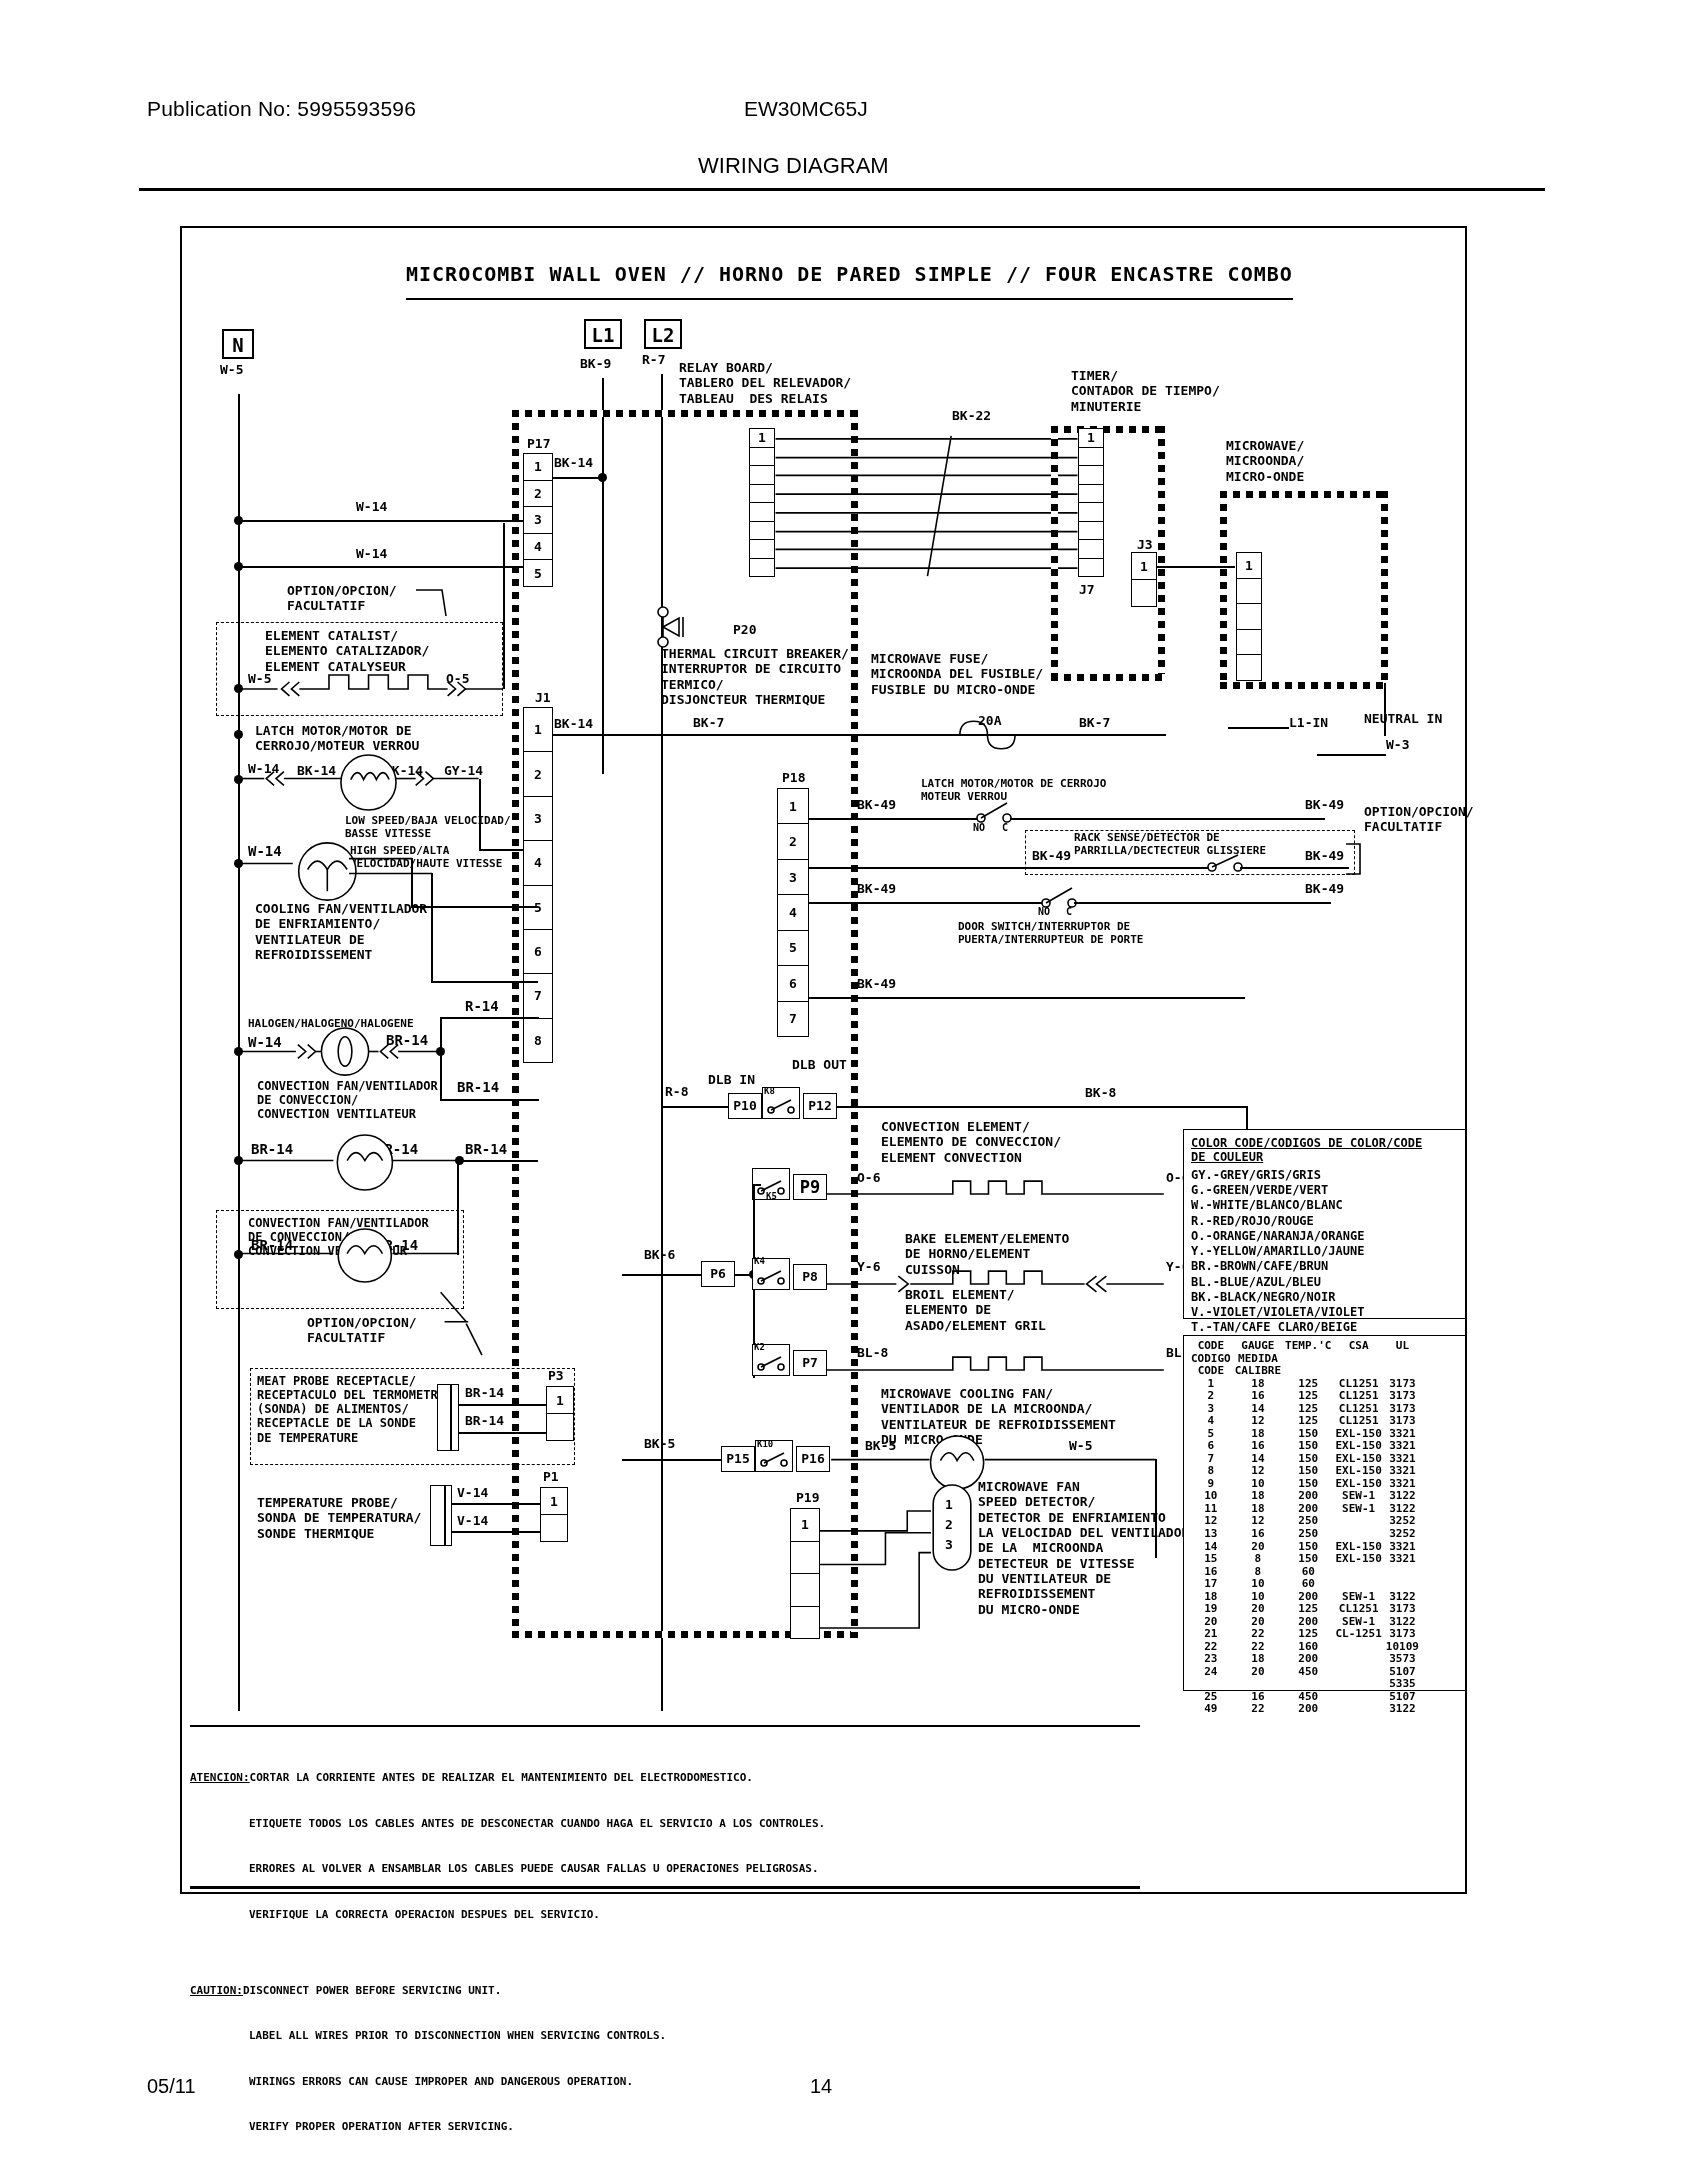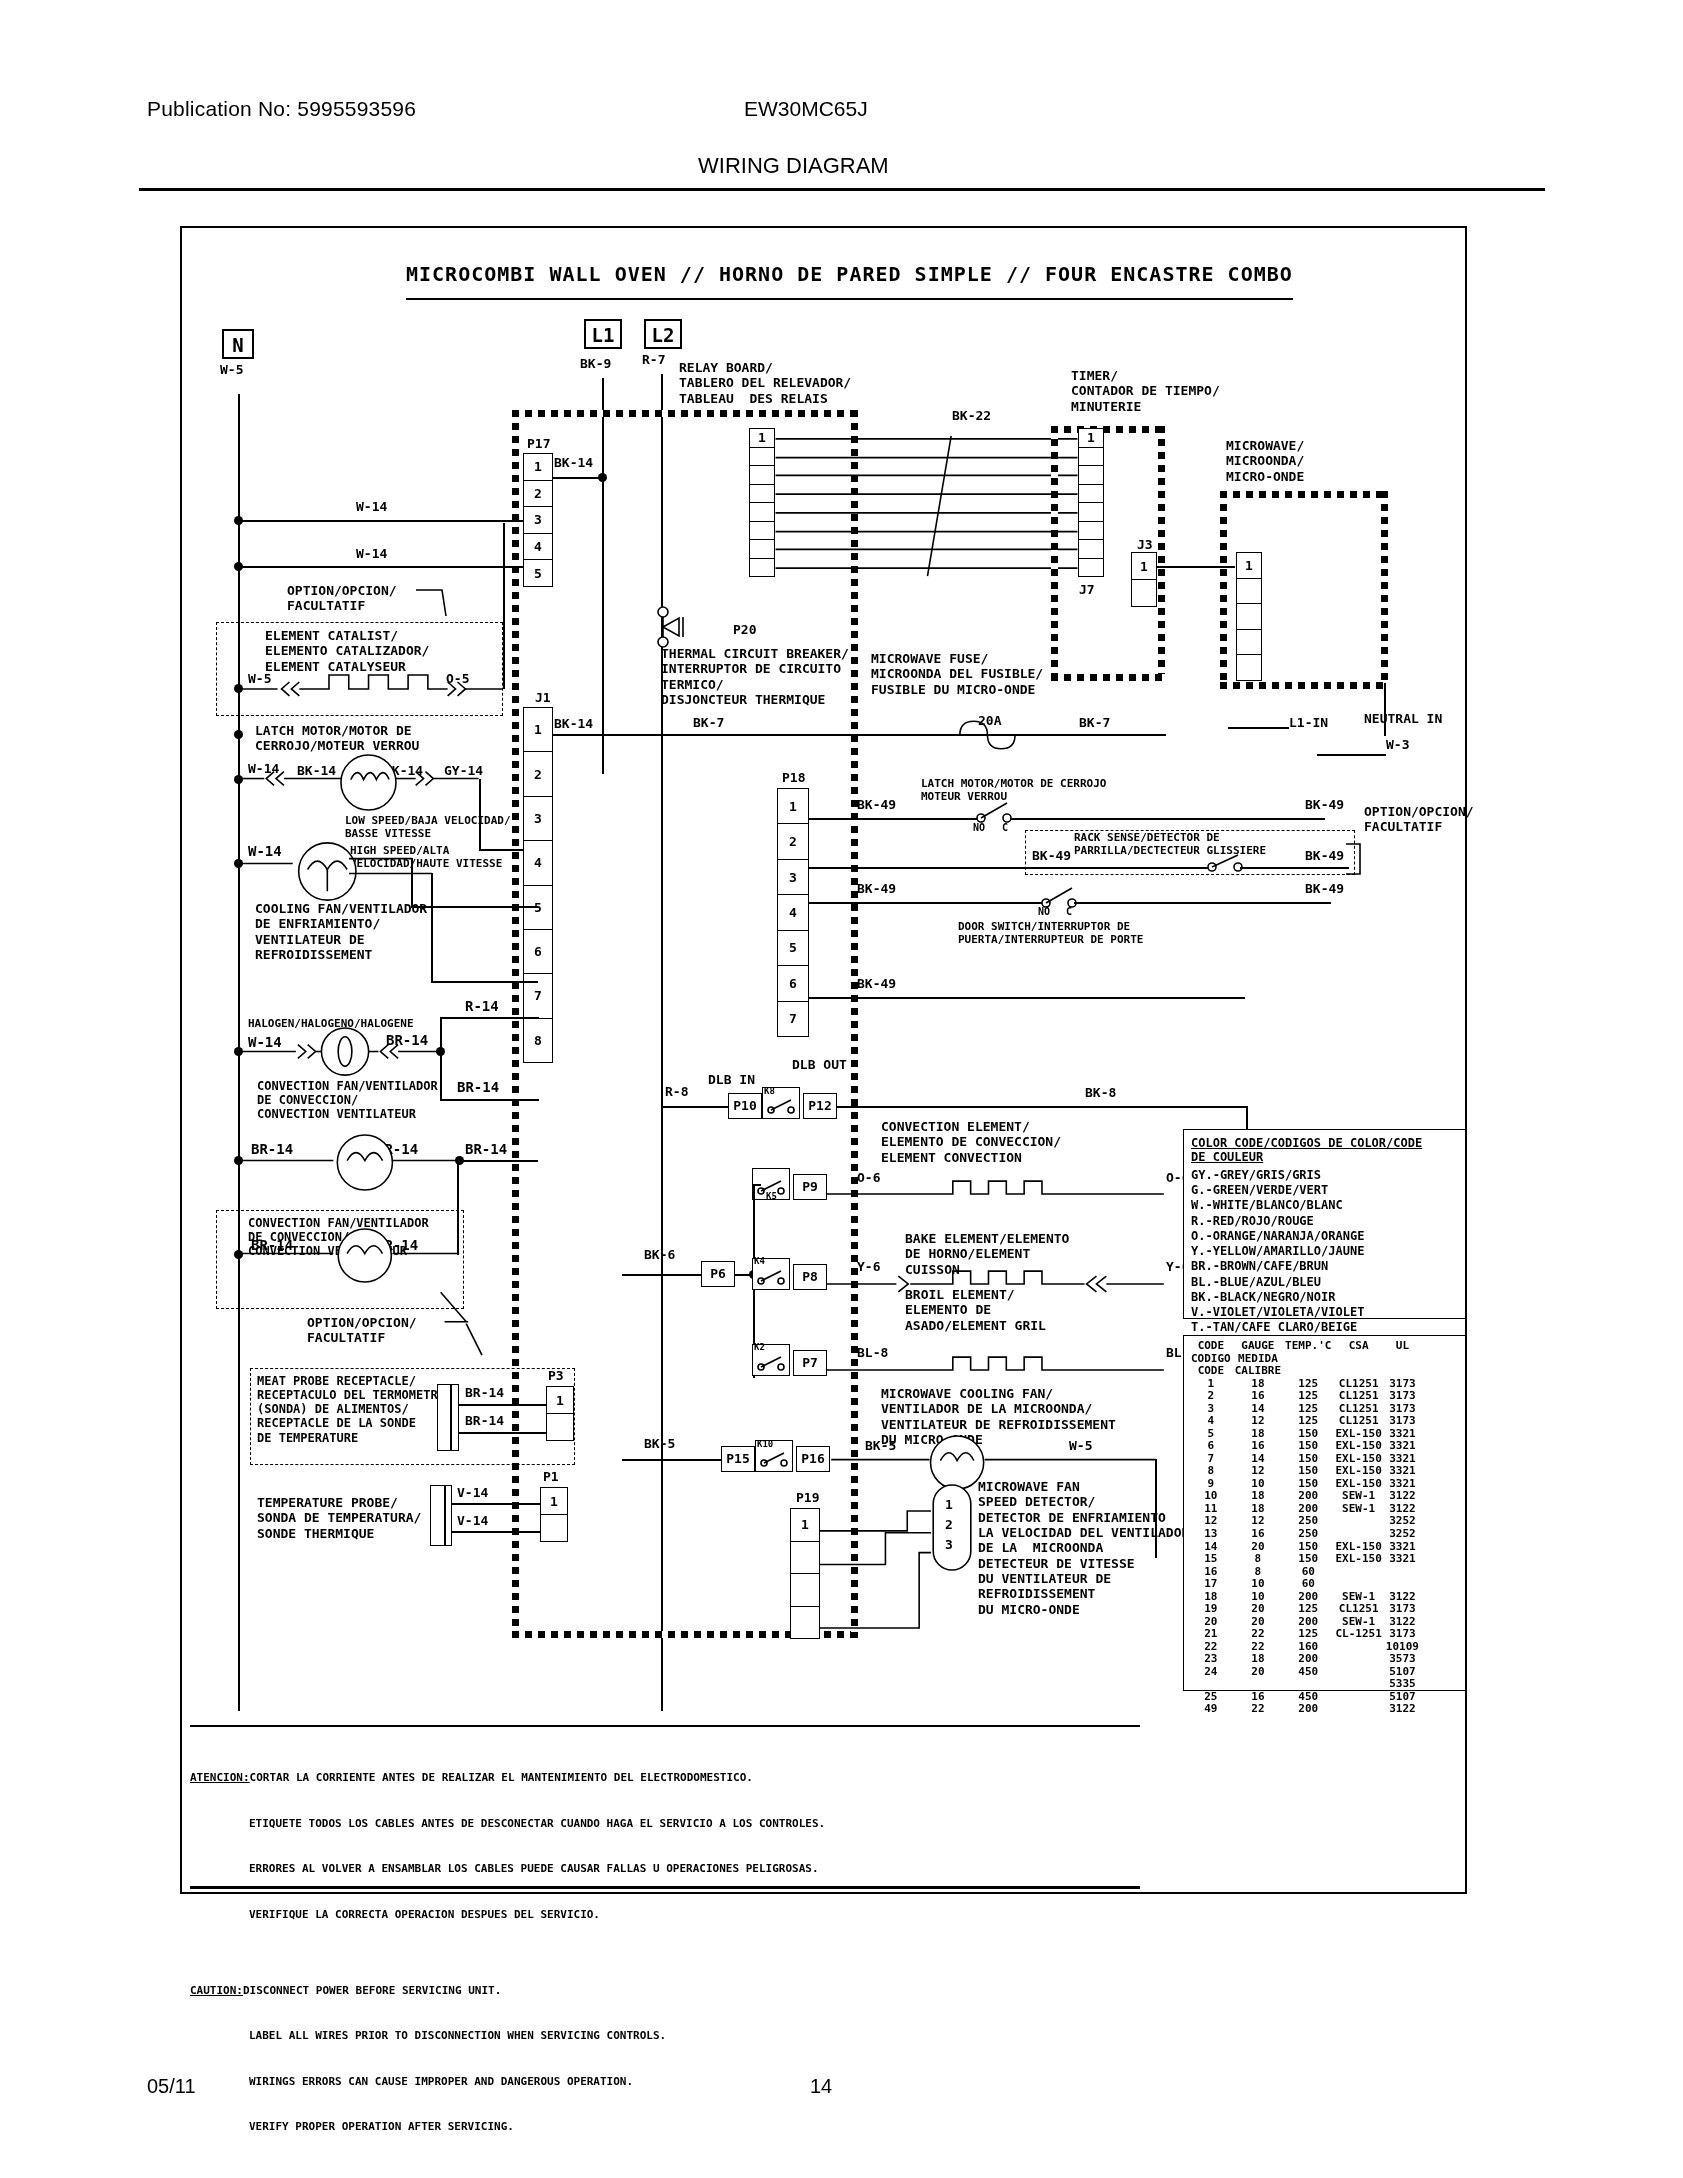--- a/index.html
+++ b/index.html
@@ -459,21 +459,21 @@
   <div class="abs t" style="left:881px;top:1119px;font-size:13px;">CONVECTION ELEMENT/
 ELEMENTO DE CONVECCION/
 ELEMENT CONVECTION</div>
   <div class="abs box" style="left:752px;top:1168px;width:38px;height:32px;"></div>
   <div class="abs t" style="left:766px;top:1166px;font-size:9px;margin-top:25px;">K5</div>
   <svg class="abs" style="left:756px;top:1178px;" width="32" height="20" viewBox="0 0 32 20">
     <circle class="sd" cx="5" cy="13" r="3"></circle>
     <circle class="sd" cx="25" cy="13" r="3"></circle>
     <path class="sw" d="M5 13 L25 3"></path>
   </svg>
-  <div class="abs lbl" style="left:793px;top:1174px;width:34px;height:26px;font-size:13px;line-height:24px;border-width:1.5px;">P9</div>
+  <div class="abs lbl" style="left:793px;top:1174px;width:34px;height:26px;font-size:17px;line-height:24px;border-width:1.5px;">P9</div>
   <div class="abs t" style="left:857px;top:1170px;font-size:13px;">O-6</div>
   <div class="abs t" style="left:1166px;top:1170px;font-size:13px;">O-6</div>
   <svg class="abs" style="left:827px;top:1174px;" width="424" height="36" viewBox="0 0 428 36">
     <path class="sw" d="M0 20 L127 20 L127 7 L145 7 L145 20 L163 20 L163 7 L181 7 L181 20 L199 20 L199 7 L217 7 L217 20 L340 20"></path>
   </svg>
   <div class="abs node" style="left:1242px;top:1190px;"></div>
 
   <div class="abs t" style="left:905px;top:1231px;font-size:13px;">BAKE ELEMENT/ELEMENTO
 DE HORNO/ELEMENT
 CUISSON</div>

